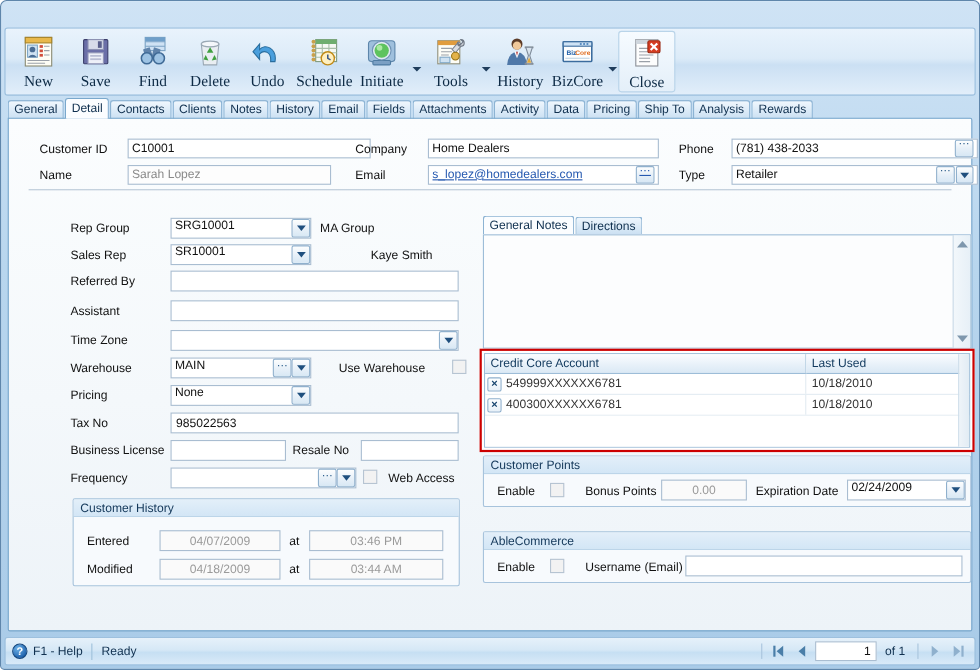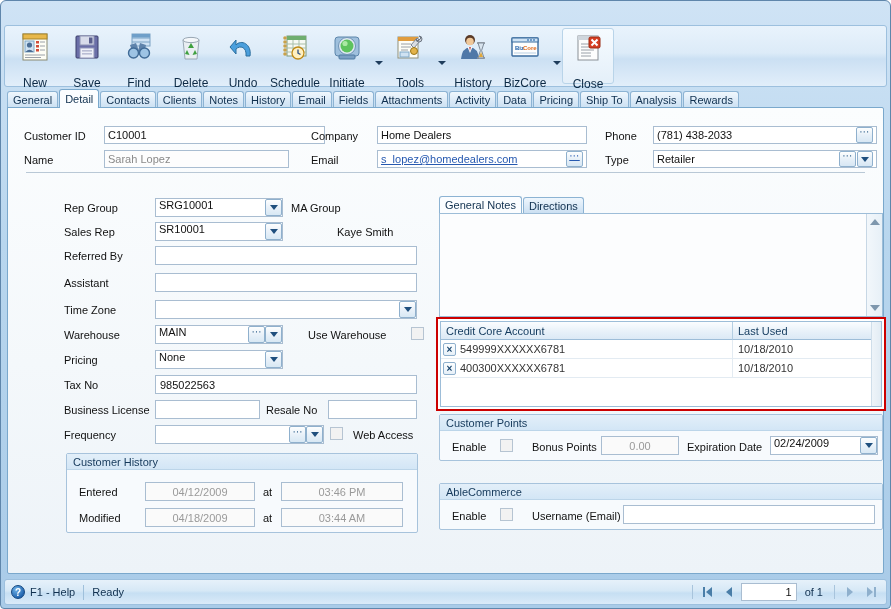--- a/index.html
+++ b/index.html
@@ -76,21 +76,21 @@
     width: 52px;
     display: flex; flex-direction: column; align-items: center; justify-content: flex-start;
     padding-top: 3px;
     position: relative;
   }
   .tb-item.sel {
     background: linear-gradient(to bottom, #f6fbff, #e4eff9);
     border: 1px solid #b9d4e9; border-radius: 3px;
   }
   .tb-ico { width: 32px; height: 32px; position: relative; }
-  .tb-lbl { font-size: 12px; color: #0d2a45; margin-top: 13px; }
+  .tb-lbl { font-size: 14px; color: #0d2a45; margin-top: 4px; font-family: Liberation Serif, serif; }
   .tb-arrow {
     width: 11px; align-self: center; display:flex; align-items:flex-start; justify-content:center;
     padding-top: 14px;
   }
   .tb-arrow i {
     display:block; width:0; height:0;
     border-left: 4px solid transparent; border-right: 4px solid transparent;
     border-top: 4px solid #1f3d5c;
   }
 
@@ -120,21 +120,21 @@
 
   
   #client {
     position: absolute; top: 106px; left: 6px; right: 6px; bottom: 34px;
     background: linear-gradient(to bottom, #fbfdfe 0%, #f4f8fb 55%, #edf3f8 100%);
     border: 1px solid #7aa8cc;
     border-radius: 0 2px 2px 2px;
   }
 
   
-  #hdr { position: absolute; top: 8px; left: 0; right: 0; height: 58px; padding-left: 25px; }
+  #hdr { position: absolute; top: 8px; left: 12px; right: 0; height: 58px; padding-left: 25px; }
   .lbl { font-size: 11px; color: #111; position: absolute; white-space: nowrap; }
   .fld {
     position: absolute; height: 18px;
     border: 1px solid #a9bdd1;
     background: #fff;
     font-size: 11px; color: #111;
     display: flex; align-items: center;
     padding: 0 3px;
     overflow: hidden; white-space: nowrap;
   }
@@ -674,21 +674,21 @@
         </div>
     </div>
     <div class="chk" style="left:322px; top:319px;"></div>
     <div class="lbl" style="left:345px; top:321px;">Web Access</div>
 
     <div class="grp" style="left:58px; top:345px; width:352px; height:80px;">
       <div class="cap">Customer History</div>
       <div style="position:relative; height:62px;">
         <div class="lbl" style="left:12px; top:16px;">Entered</div>
         <div class="txt ro" style="left:78px; top:12px; width:110px; justify-content:center;">
-          <span>04/12/2009</span>
+          <span>04/07/2009</span>
         </div>
         <div class="lbl" style="left:196px; top:16px;">at</div>
         <div class="txt ro" style="left:214px; top:12px; width:122px; justify-content:center;">
           <span>03:46 PM</span>
         </div>
 
         <div class="lbl" style="left:12px; top:42px;">Modified</div>
         <div class="txt ro" style="left:78px; top:38px; width:110px; justify-content:center;">
           <span>04/18/2009</span>
         </div>

